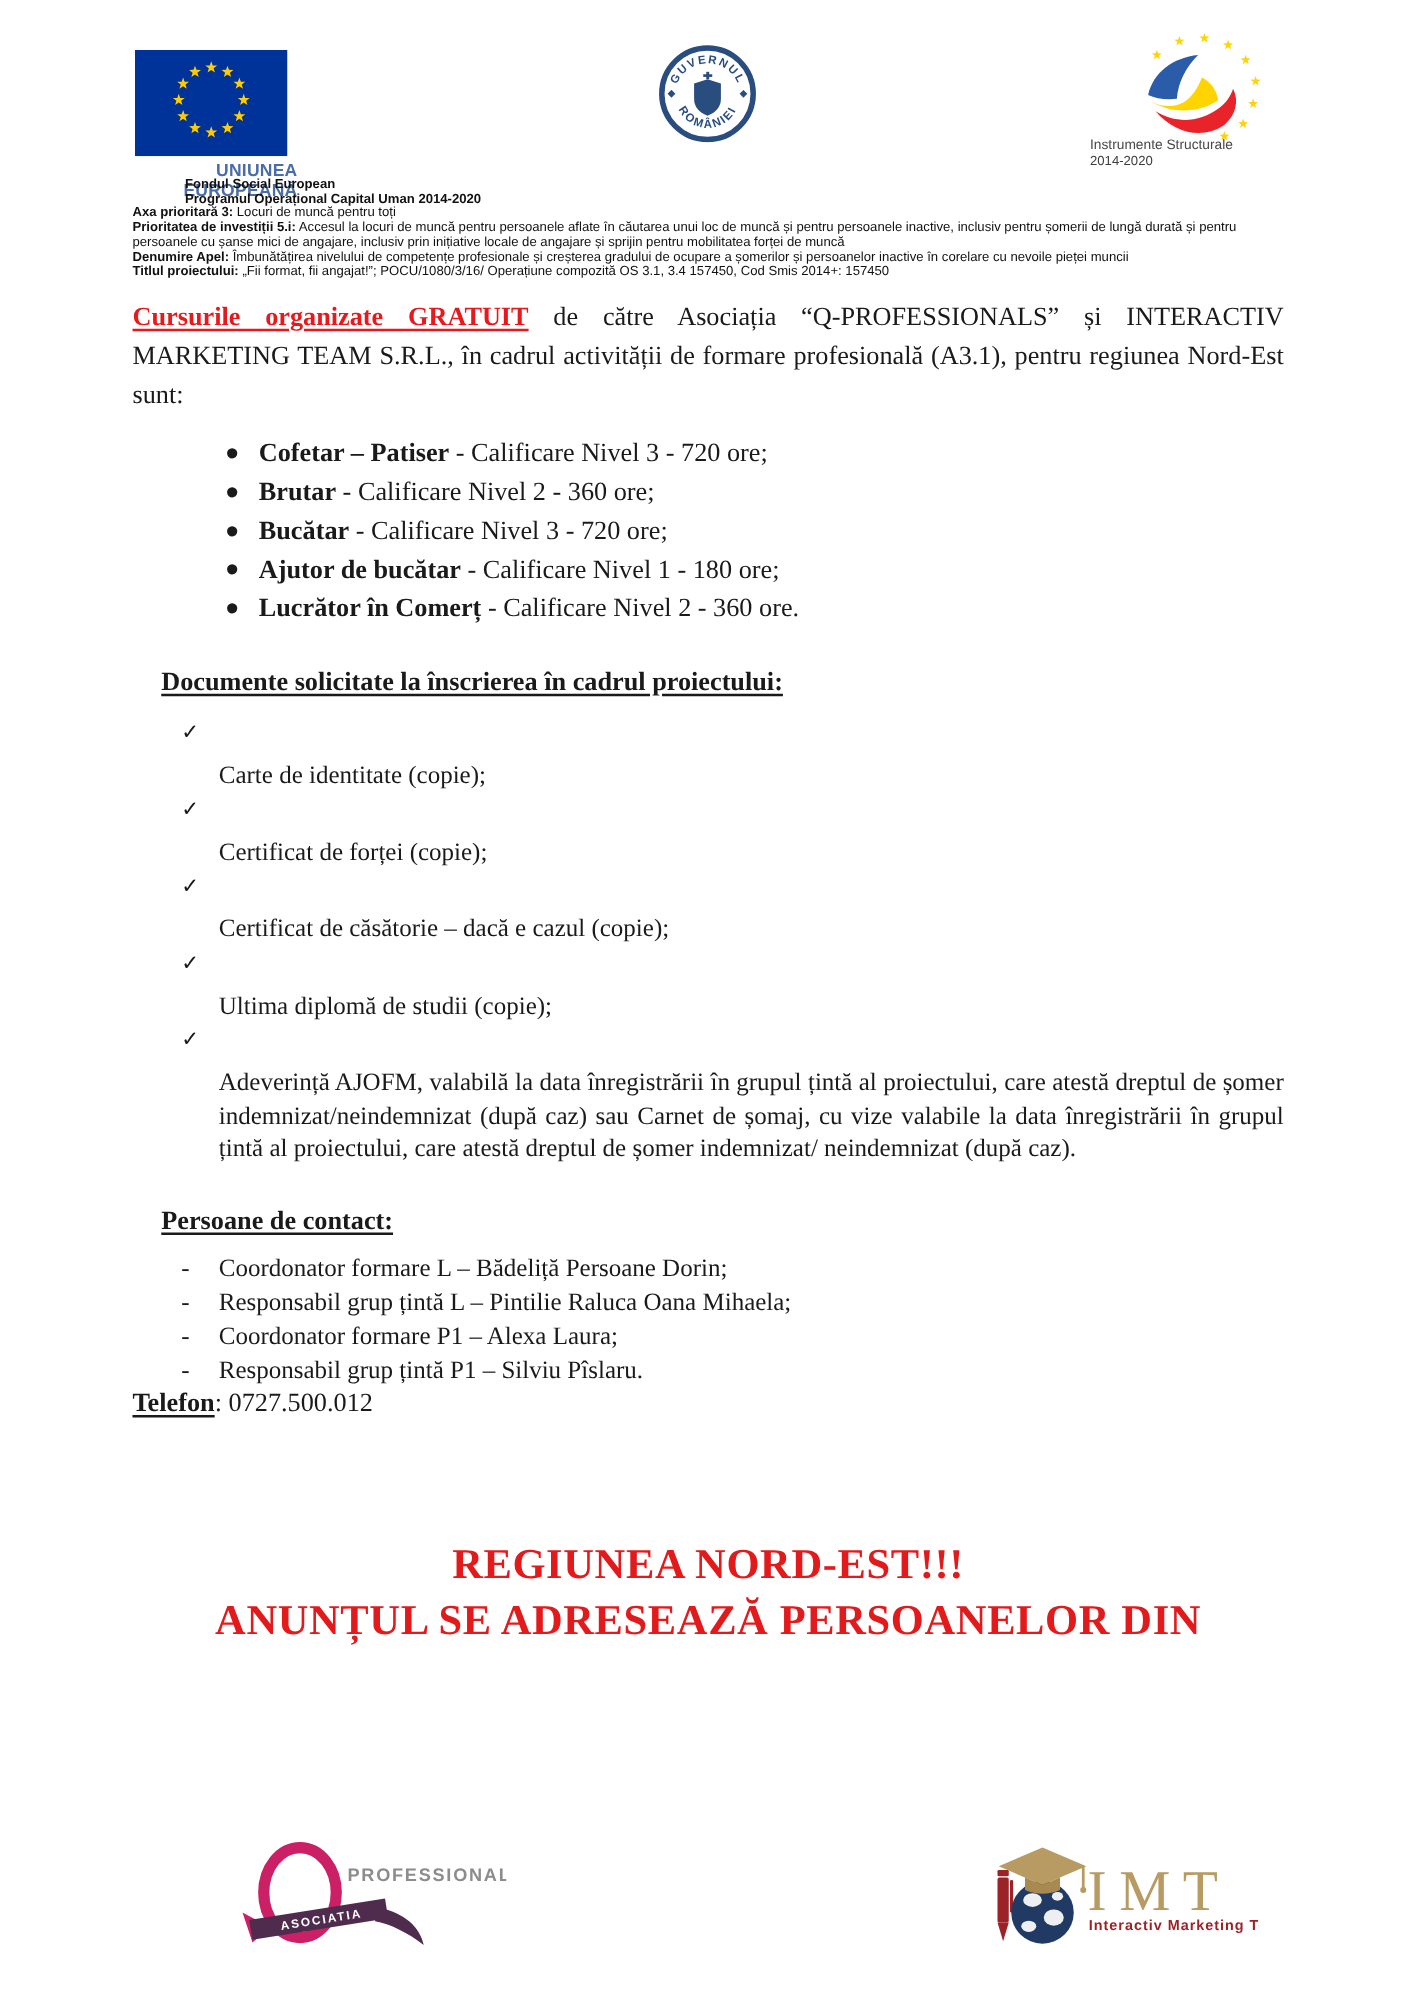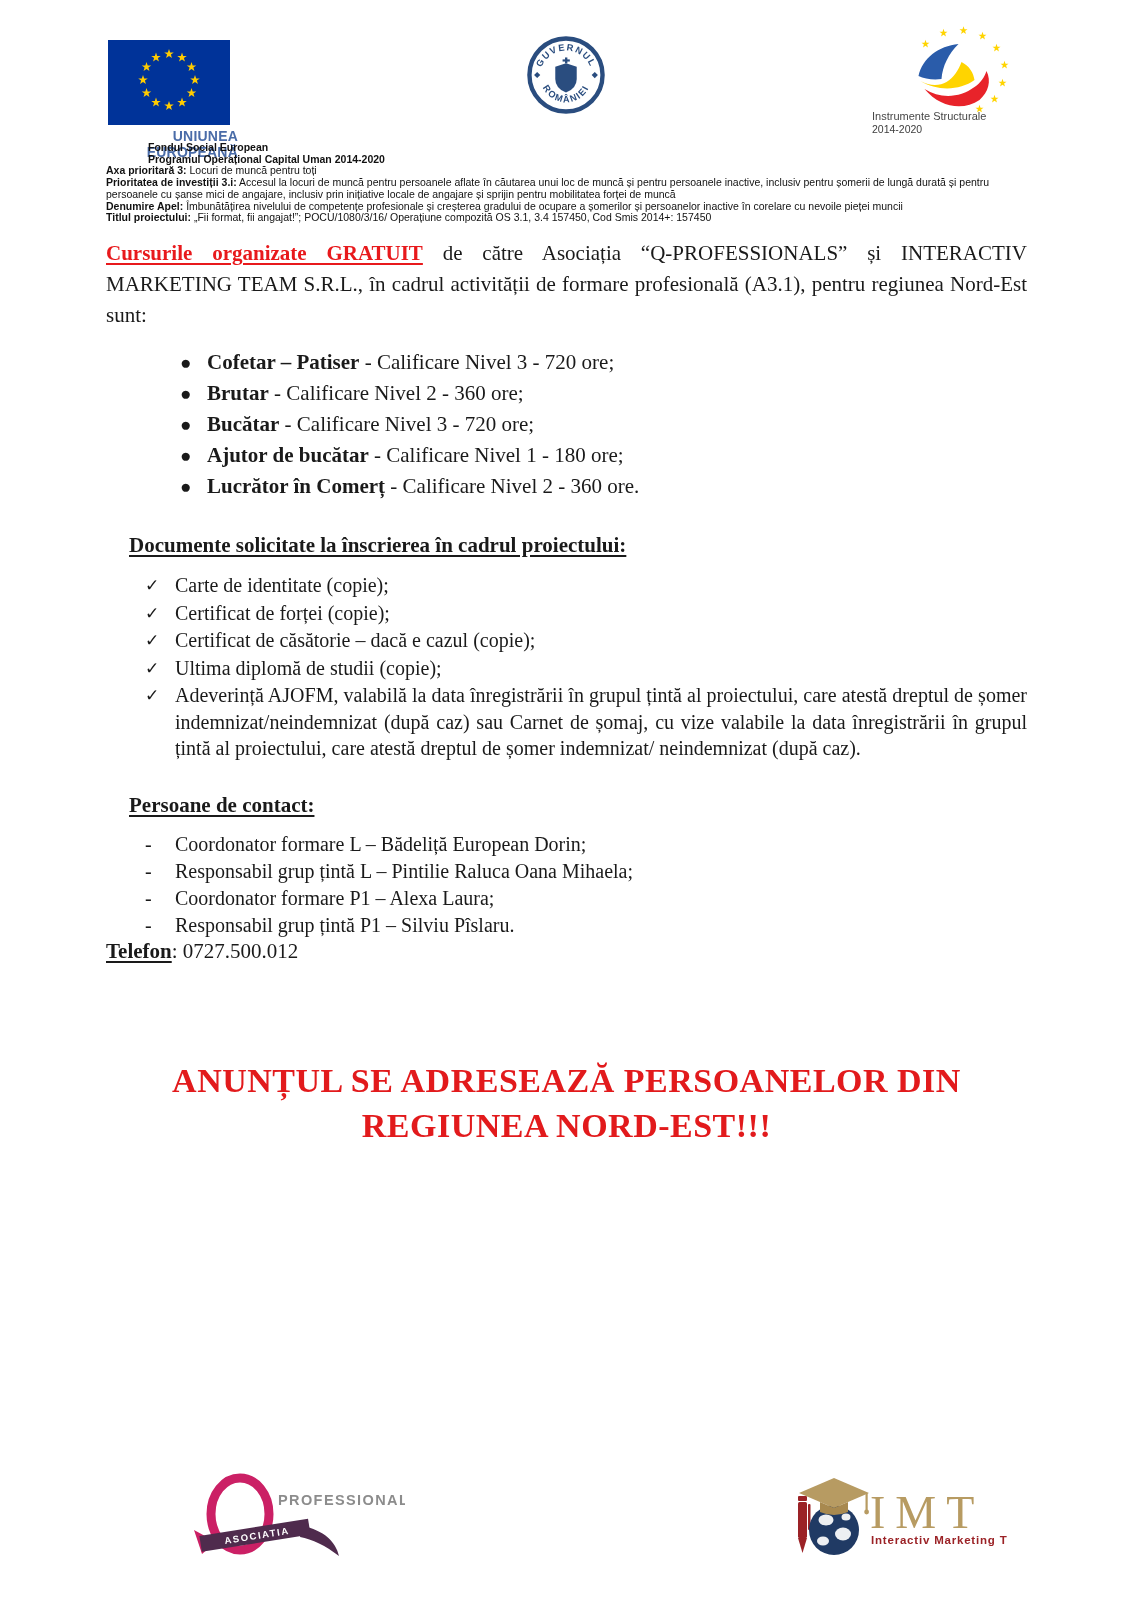--- a/index.html
+++ b/index.html
@@ -43,21 +43,21 @@
   ul.courses li { display:flex; padding-left:74px; font-size:21px; line-height:31px; }
   ul.courses .bullet { width:27px; flex:0 0 27px; font-size:19px; }
   ul.courses .cname { font-weight:700; }
   .section-heading {
     margin-top:29px; font-size:21px; font-weight:700; text-decoration:underline;
     text-underline-offset:3px; line-height:28px;margin-left:23px;
   }
   ul.checklist { list-style:none; margin-top:13px; }
   ul.checklist li { display:flex; padding-left:39px; font-size:20px; line-height:26.5px; }
   ul.checklist .check { width:30px; flex:0 0 30px; font-size:17px; padding-top:1px; }
-  ul.checklist .ctext { flex:1; text-align:justify; }
+  ul.checklist .ctext { flex:1; text-align:justify;margin-top:35px; }
   ul.contacts { list-style:none; margin-top:12px; }
   ul.contacts li { display:flex; padding-left:39px; font-size:20px; line-height:27px; }
   ul.contacts .dash { width:30px; flex:0 0 30px; }
   .phone-line { font-size:21px; }
   .phone-line .plabel { font-weight:700; text-decoration:underline; text-underline-offset:3px; }
   .announcement {
     margin-top:94px; text-align:center; color:#e21a1c; font-weight:700;
     font-size:34px; line-height:45px; letter-spacing:.5px;
   }
   
@@ -139,21 +139,21 @@
   </div>
   <div class="si-caption">
     <div>Instrumente Structurale</div>
     <div class="years">2014-2020</div>
   </div>
 
   <div class="program-info">
     <div class="pl-bold">Fondul Social European</div>
     <div class="pl-bold">Programul Operațional Capital Uman 2014-2020</div>
     <div><span class="lbl">Axa prioritară 3:</span><span> Locuri de muncă pentru toți</span></div>
-    <div><span class="lbl">Prioritatea de investiții 3.i:</span><span> Accesul la locuri de muncă pentru persoanele aflate în căutarea unui loc de muncă și pentru persoanele inactive, inclusiv pentru șomerii de lungă durată și pentru persoanele cu șanse mici de angajare, inclusiv prin inițiative locale de angajare și sprijin pentru mobilitatea forței de muncă</span></div>
+    <div><span class="lbl">Prioritatea de investiții 5.i:</span><span> Accesul la locuri de muncă pentru persoanele aflate în căutarea unui loc de muncă și pentru persoanele inactive, inclusiv pentru șomerii de lungă durată și pentru persoanele cu șanse mici de angajare, inclusiv prin inițiative locale de angajare și sprijin pentru mobilitatea forței de muncă</span></div>
     <div><span class="lbl">Denumire Apel:</span><span> Îmbunătățirea nivelului de competențe profesionale și creșterea gradului de ocupare a șomerilor și persoanelor inactive în corelare cu nevoile pieței muncii</span></div>
     <div><span class="lbl">Titlul proiectului:</span><span> „Fii format, fii angajat!”; POCU/1080/3/16/ Operațiune compozită OS 3.1, 3.4 157450, Cod Smis 2014+: 157450</span></div>
   </div>
 
   <div class="content">
 
     <p class="intro"><span class="highlight">Cursurile organizate GRATUIT</span><span> de către Asociația “Q-PROFESSIONALS” și INTERACTIV MARKETING TEAM S.R.L., în cadrul activității de formare profesională (A3.1), pentru regiunea Nord-Est sunt:</span></p>
 
     <ul class="courses">
       <li>
@@ -201,41 +201,41 @@
           <span class="check">✓</span>
           <span class="ctext">Adeverință AJOFM, valabilă la data înregistrării în grupul țintă al proiectului, care atestă dreptul de șomer indemnizat/neindemnizat (după caz) sau Carnet de șomaj, cu vize valabile la data înregistrării în grupul țintă al proiectului, care atestă dreptul de șomer indemnizat/ neindemnizat (după caz).</span>
         </li>
     </ul>
 
     <div class="section-heading">Persoane de contact:</div>
 
     <ul class="contacts">
       <li>
           <span class="dash">-</span>
-          <span>Coordonator formare L – Bădeliță European Dorin;</span>
+          <span>Coordonator formare L – Bădeliță Persoane Dorin;</span>
         </li>
       <li>
           <span class="dash">-</span>
           <span>Responsabil grup țintă L – Pintilie Raluca Oana Mihaela;</span>
         </li>
       <li>
           <span class="dash">-</span>
           <span>Coordonator formare P1 – Alexa Laura;</span>
         </li>
       <li>
           <span class="dash">-</span>
           <span>Responsabil grup țintă P1 – Silviu Pîslaru.</span>
         </li>
     </ul>
 
     <div class="phone-line"><span class="plabel">Telefon</span><span>: 0727.500.012</span></div>
 
     <div class="announcement">
+      <div>REGIUNEA NORD-EST!!!</div>
       <div>ANUNȚUL SE ADRESEAZĂ PERSOANELOR DIN</div>
-      <div>REGIUNEA NORD-EST!!!</div>
     </div>
 
   </div>
 
   <div class="q-logo">
     <svg width="215" height="140" viewBox="0 0 215 140">
       <ellipse cx="50" cy="76" rx="29" ry="36" fill="none" stroke="#cb2065" stroke-width="9"></ellipse>
       <path d="M4,92 L26,104 L12,116 Z" fill="#cb2065"></path>
       <path d="M112,88 C134,92 146,104 149,118 C136,108 122,101 110,99 Z" fill="#4f2b4d"></path>
       <g transform="rotate(-9 60 98)">

